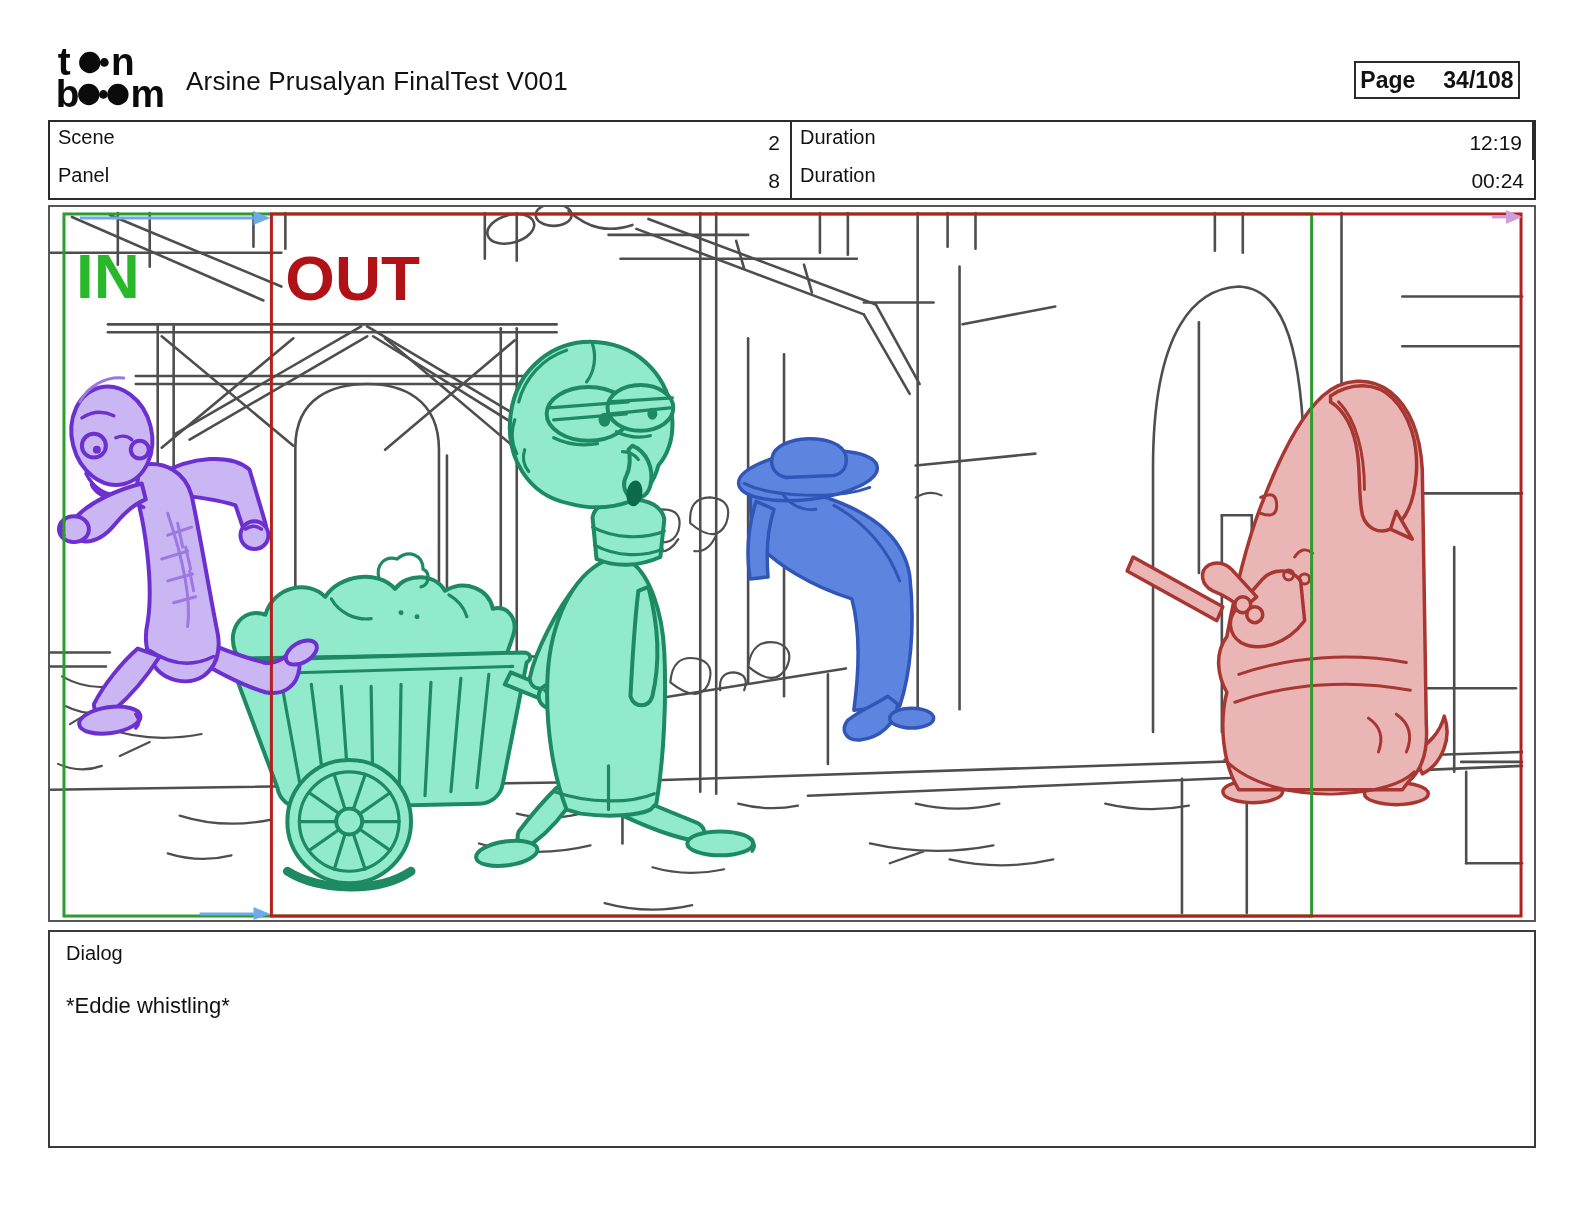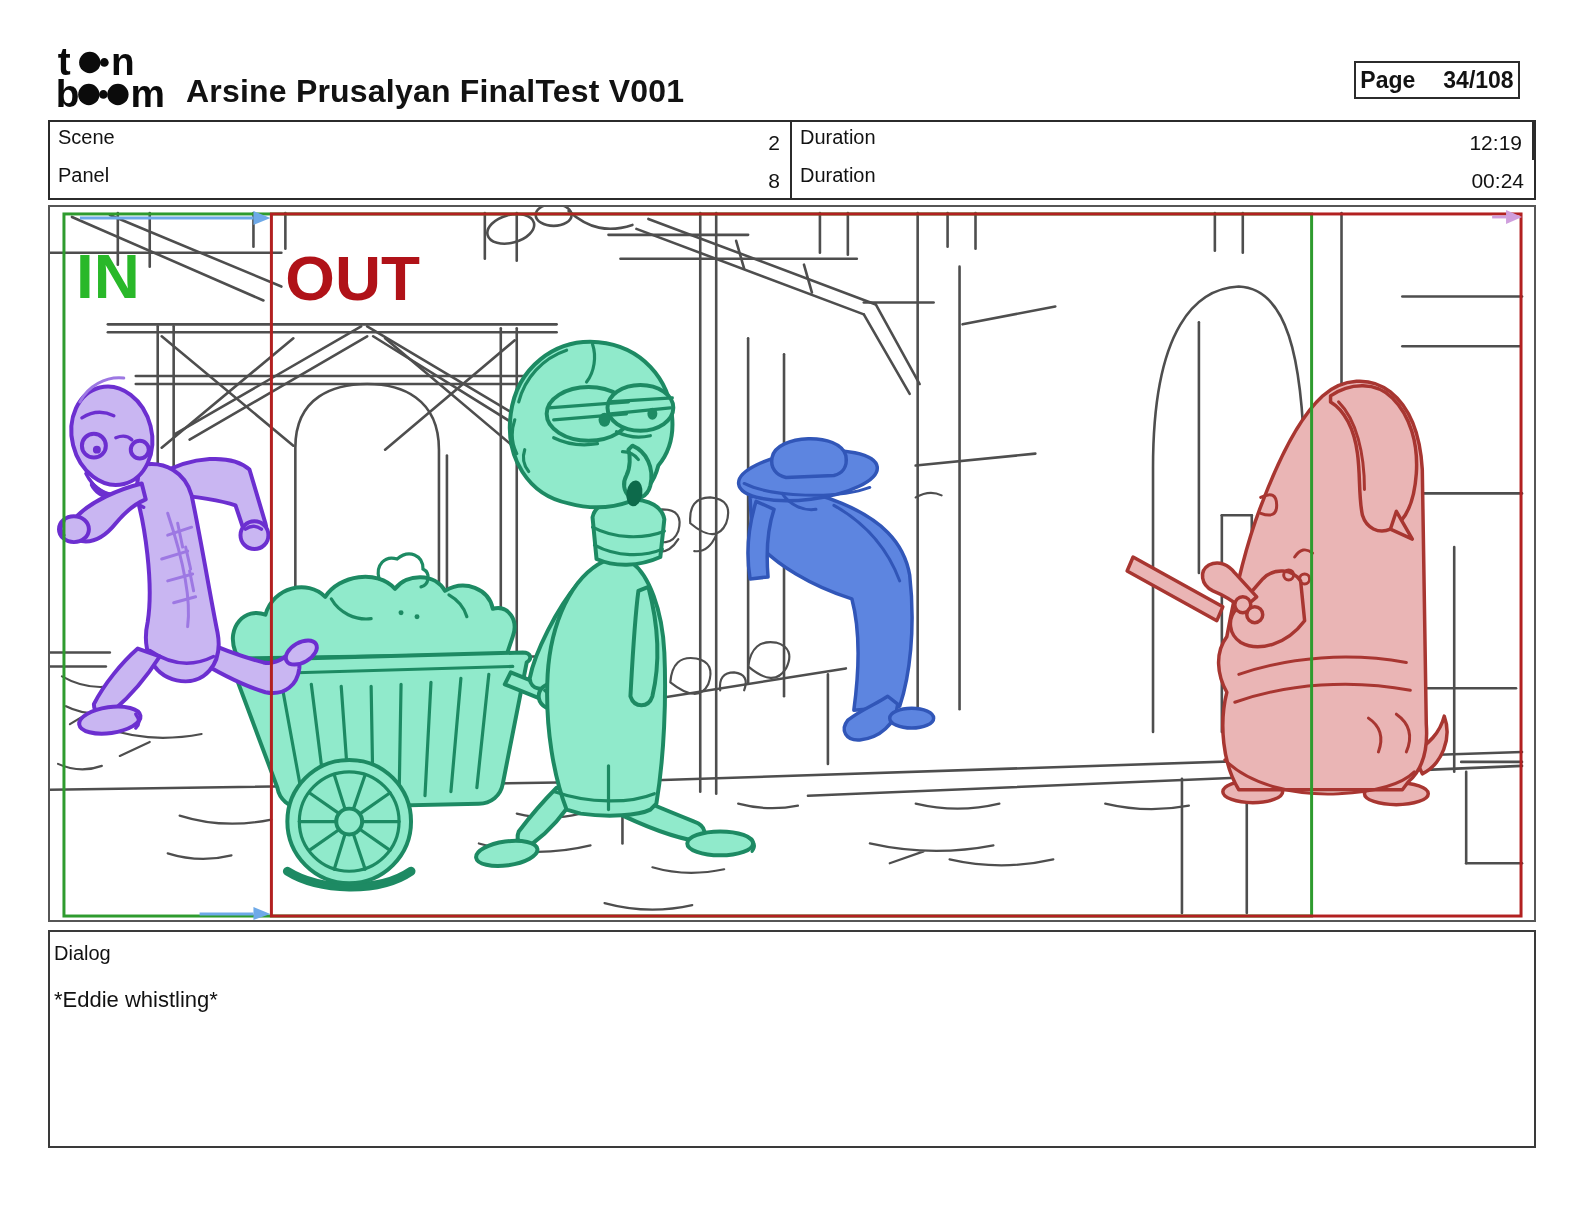--- a/index.html
+++ b/index.html
@@ -3,44 +3,44 @@
 <meta charset="utf-8">
 <style>
   html,body{margin:0;padding:0;background:#ffffff;}
   .page{position:relative;width:1584px;height:1224px;background:#fff;
         font-family:"Liberation Sans", sans-serif;color:#121212;overflow:hidden;}
 
   
   .logo{position:absolute;left:55px;top:46px;width:120px;height:64px;}
   .logo svg{display:block;width:100%;height:100%;}
   .logo text{font-family:"Liberation Sans",sans-serif;font-weight:bold;font-size:40px;fill:#0b0b0b;}
-  .title{position:absolute;left:186px;top:73px;font-size:32px;font-weight:bold;letter-spacing:.2px;}
+  .title{position:absolute;left:186px;top:66px;font-size:26px;font-weight:normal;letter-spacing:.2px;}
   .page-box{position:absolute;left:1354px;top:61px;width:166px;height:38px;border:2px solid #2b2b2b;
             display:flex;align-items:center;justify-content:center;gap:28px;
             font-weight:bold;font-size:23px;box-sizing:border-box;}
 
   
   .info-row{position:absolute;left:48px;top:120px;width:1488px;height:80px;
             display:grid;grid-template-columns:repeat(2,1fr);
             border:2px solid #2b2b2b;box-sizing:border-box;background:#fff;}
   .cell{position:relative;border-right:2px solid #2b2b2b;}
   .cell:last-child{border-right:none;}
   .cell .lbl{position:absolute;left:8px;top:4px;font-size:20px;}
   .cell .val{position:absolute;right:10px;bottom:5px;font-size:21px;}
 
   
   .board{position:absolute;left:48px;top:205px;width:1488px;height:717px;
          border:2px solid #565656;box-sizing:border-box;background:#fff;text-decoration:underline;}
   .board svg{display:block;width:100%;height:100%;}
 
   
   .dialog-box{position:absolute;left:48px;top:930px;width:1488px;height:218px;
-              border:2px solid #3a3a3a;box-sizing:border-box;padding:10px 4px;background:#fff;}
+              border:2px solid #3a3a3a;box-sizing:border-box;padding:10px 16px;background:#fff;}
   .dlg-label{font-size:20px;}
-  .dlg-text{font-size:22px;margin-top:22px;}
+  .dlg-text{font-size:22px;margin-top:28px;}
 
   
   .sk {stroke:var(--sketch,#4e4e4e);fill:none;stroke-width:2.6;stroke-linecap:round;stroke-linejoin:round;}
   .sk2{stroke:var(--sketch,#4e4e4e);fill:none;stroke-width:2.2;stroke-linecap:round;stroke-linejoin:round;}
   .pu {fill:var(--purple-fill,#c9b6f2);stroke:var(--purple-line,#6c2fd0);stroke-width:4;stroke-linejoin:round;}
   .puL{stroke:var(--purple-line,#6c2fd0);fill:none;stroke-width:3.4;stroke-linecap:round;}
   .puS{stroke:var(--purple-soft,#9d78e3);fill:none;stroke-width:3;stroke-linecap:round;}
   .te {fill:var(--teal-fill,#90eacb);stroke:var(--teal-line,#1d8a63);stroke-width:4;stroke-linejoin:round;}
   .teL{stroke:var(--teal-line,#1d8a63);fill:none;stroke-width:3.2;stroke-linecap:round;}
   .bl {fill:var(--blue-fill,#5d85e0);stroke:var(--blue-line,#3156b8);stroke-width:3.5;stroke-linejoin:round;}

